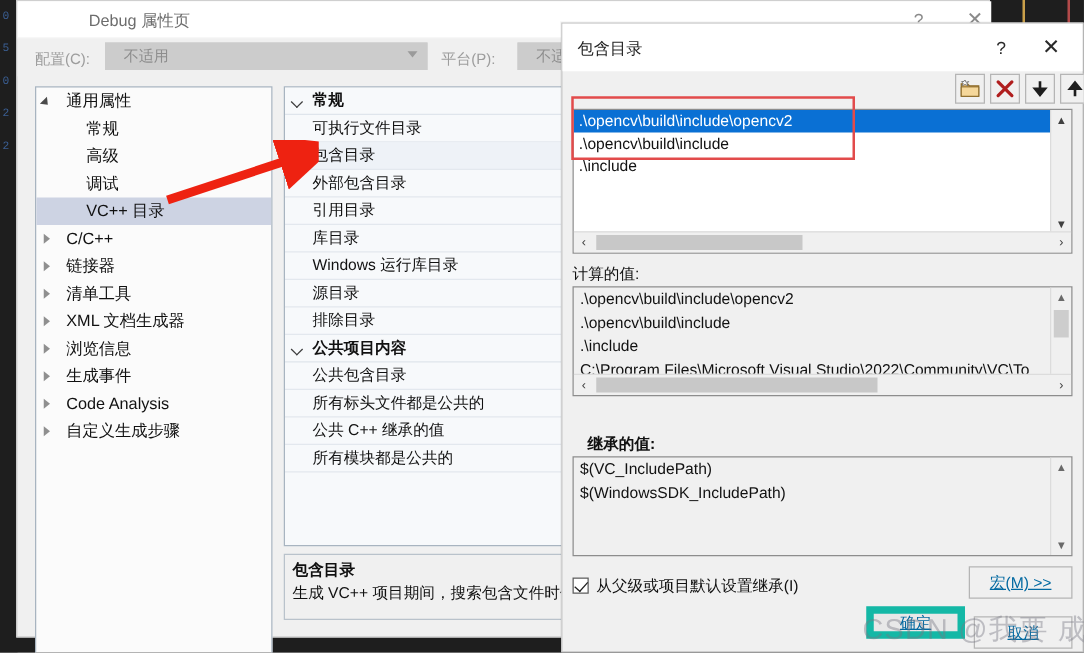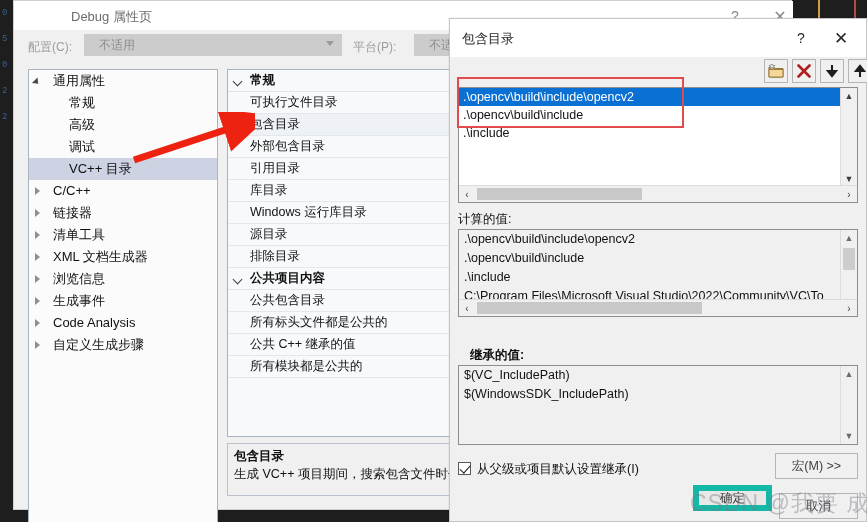--- a/index.html
+++ b/index.html
@@ -145,21 +145,21 @@
   .robox .vs .ar.dn{bottom:0;}
   .robox .vs .thumb{position:absolute;left:2px;width:12px;background:#cdcdcd;}
 
   
   .chkrow{position:absolute;left:8px;top:440px;width:400px;height:22px;}
   .chkbox{position:absolute;left:0;top:3px;width:13px;height:13px;background:#fff;border:1px solid #5a5a5a;box-sizing:border-box;}
   .chkbox .tick{position:absolute;left:3px;top:0px;width:5px;height:9px;border-right:1.6px solid #1e1e1e;border-bottom:1.6px solid #1e1e1e;transform:rotate(42deg);}
   .chklabel{position:absolute;left:19px;top:2px;font-size:12.5px;color:#111;text-align:right;}
 
   .dbtn{position:absolute;background:#f0f0f0;border:1px solid #b5b5b5;box-sizing:border-box;
-    display:flex;align-items:center;justify-content:center;font-size:12.5px;color:#404040;}
+    display:flex;align-items:center;justify-content:center;font-size:12.5px;color:#0369a1;text-decoration:underline;}
   .dbtn.macro{left:325px;top:434px;width:83px;height:26px;}
   .dbtn.ok{left:243px;top:466px;width:79px;height:26px;border:6px solid #14b8a6;background:#e8e8e8;}
   .dbtn.cancel{left:329px;top:474px;width:79px;height:26px;}
 
   
   .red-rect{position:absolute;left:457px;top:77px;width:227px;height:51px;
     border:2px solid #e24b4b;box-sizing:border-box;pointer-events:none;}
 
   
   .watermark{position:absolute;left:690px;top:488px;width:180px;height:30px;pointer-events:none;

